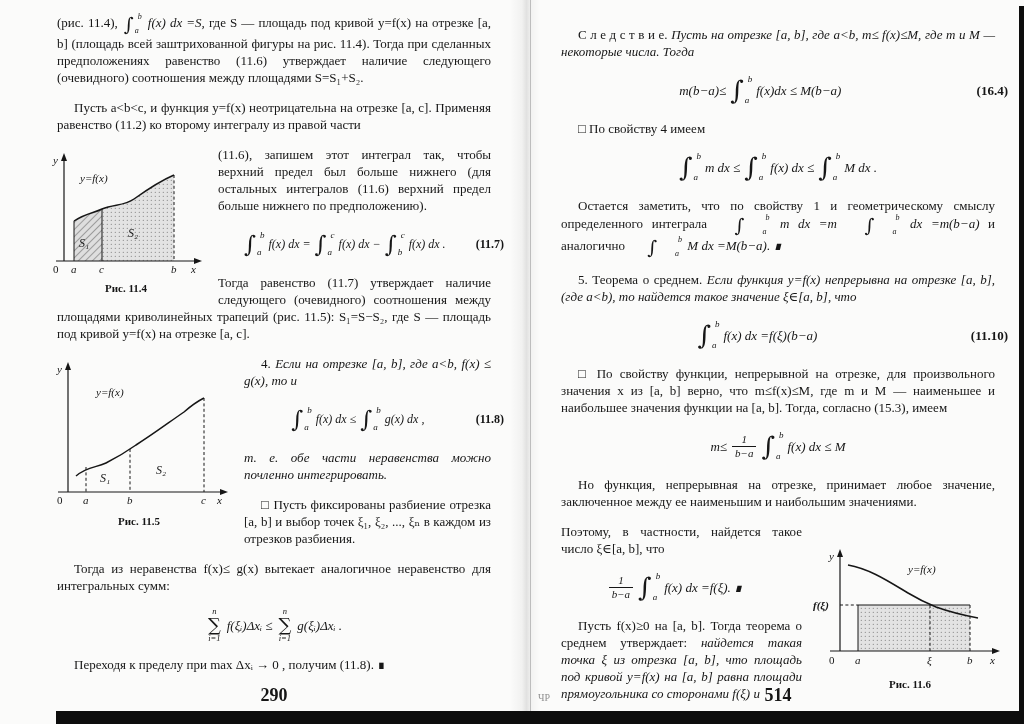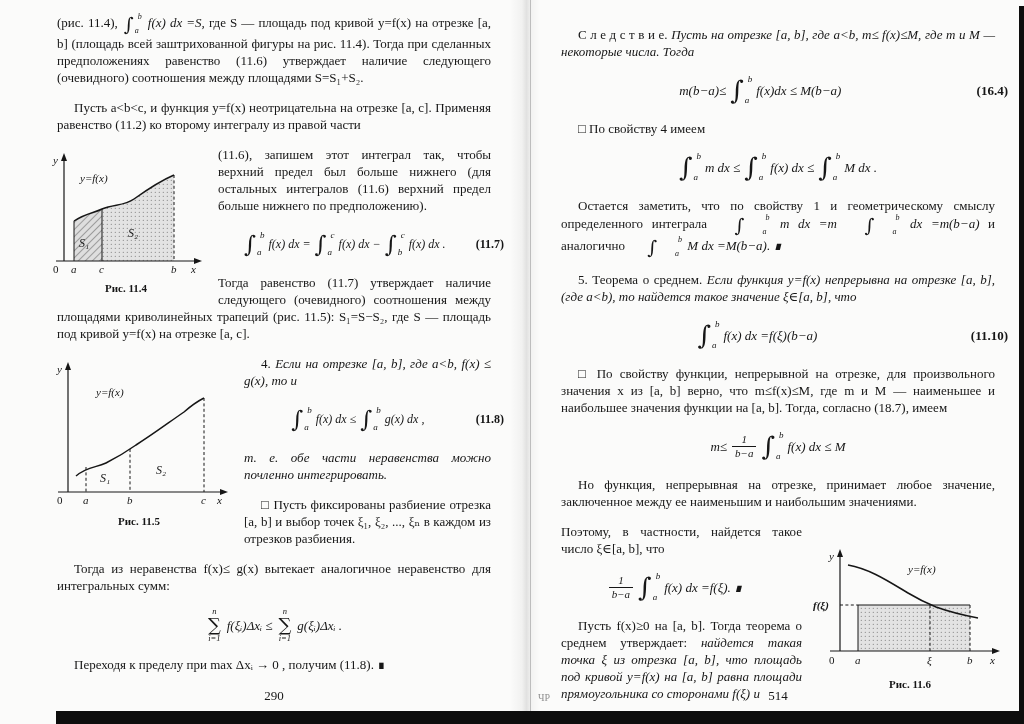--- a/index.html
+++ b/index.html
@@ -16,21 +16,21 @@
   .it{font-style:italic}
   .bd{font-weight:normal}
   .clr{clear:left}
 
   .gutter{position:absolute;left:510px;top:0;width:30px;height:724px;
     background:linear-gradient(90deg,rgba(0,0,0,0) 0,rgba(0,0,0,0.04) 40%,rgba(0,0,0,0.10) 55%,rgba(0,0,0,0.03) 72%,rgba(0,0,0,0) 100%)}
   .gutter::after{content:"";position:absolute;left:20px;top:0;width:1px;height:100%;background:#bdbdbd}
   .edge-bottom{position:absolute;left:56px;right:0;bottom:0;height:13px;background:#0d0d0d}
   .edge-right{position:absolute;right:0;top:6px;width:5px;height:718px;background:#0d0d0d}
 
-  .pagenum{position:absolute;bottom:20px;left:0;width:100%;text-align:center;font-weight:normal;font-size:13px}
+  .pagenum{position:absolute;bottom:20px;left:0;width:100%;text-align:center;font-weight:bold;font-size:18px}
   .artifact{position:absolute;bottom:18px;left:-10px;font-size:10px;color:#8f8f8f}
 
   .figL{float:left;clear:left;margin:5px 12px 3px 2px}
   .figR{float:right;margin:24px 0 36px 10px}
   .cap{font-weight:bold;font-size:11px;text-align:center;margin-top:3px}
   svg{display:block}
   svg text{fill:#161616}
   .lt{font-style:italic;font-size:11px}
   .ltb{font-style:italic;font-size:11px;font-weight:bold}
   .ln{font-size:11px}
@@ -308,21 +308,21 @@
             <span class="il">
               <span class="up">b</span>
               <span class="lo">a</span>
             </span>
           </span>
         <span class="mi">f(x) dx =f(ξ)(b−a)</span>
       </span>
       <span class="eqn">(11.10)</span>
     </div>
 
-    <p class="ind"><span>□ По свойству функции, непрерывной на отрезке, для произвольного значения x из [a, b] верно, что m≤f(x)≤M, где m и M — наименьшее и наибольшее значения функции на [a, b]. Тогда, согласно (18.7), имеем</span></p>
+    <p class="ind"><span>□ По свойству функции, непрерывной на отрезке, для произвольного значения x из [a, b] верно, что m≤f(x)≤M, где m и M — наименьшее и наибольшее значения функции на [a, b]. Тогда, согласно (15.3), имеем</span></p>
 
     <div class="eq">
       <span class="eqb">
         <span class="mi">m≤</span>
         <span class="fr">
             <span class="nm">1</span>
             <span class="dn">b−a</span>
           </span>
         <span class="ig">
             <span class="is">∫</span>

